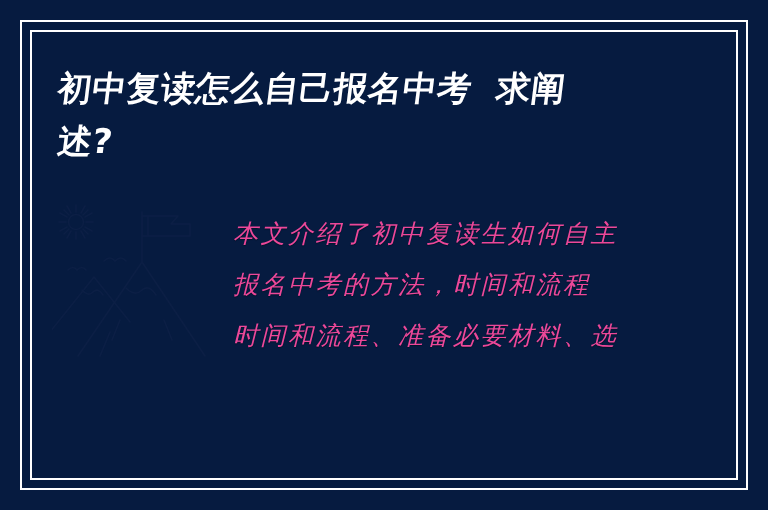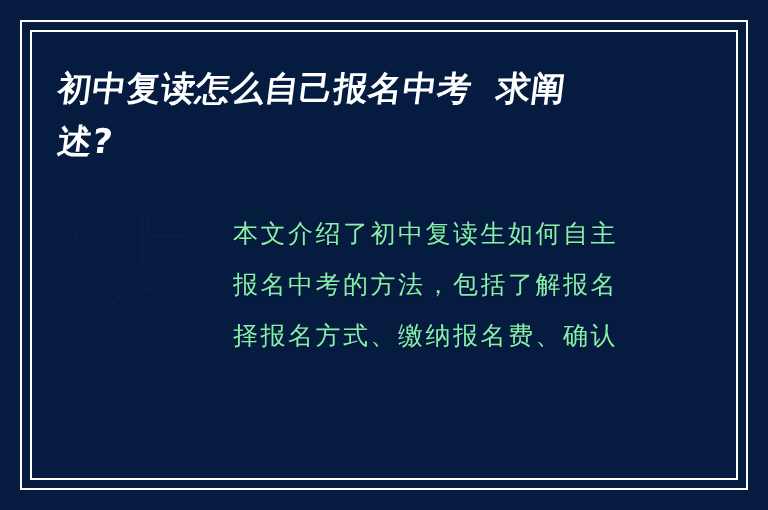--- a/index.html
+++ b/index.html
@@ -82,22 +82,23 @@
   }
 
   
   #body-block {
     position: absolute;
     left: 233px;
     top: 208px;
     width: 420px;
   }
   .body-line {
-    color: #86efac;
+    color: #ec4899;
     font-family: "DejaVu Serif", serif;
+    font-style: italic;
     font-size: 25px;
     line-height: 51px;
     letter-spacing: 2.5px;
     white-space: pre;
     text-shadow: 0 1px 1px rgba(0,0,0,0.35);
   }
 </style>
 </head>
 <body>
 
@@ -159,17 +160,17 @@
       <g>
         <line x1="90" y1="70" x2="90" y2="20"></line>
         <path d="M90 24 L126 24 L119 32 L138 32 L138 44 L90 44 Z"></path>
         <line x1="96" y1="24" x2="96" y2="44"></line>
       </g>
     </svg>
   </div>
 
   <div id="body-block">
     <div class="body-line">本文介绍了初中复读生如何自主</div>
-    <div class="body-line">报名中考的方法，包括了解报名</div>
-    <div class="body-line">择报名方式、缴纳报名费、确认</div>
+    <div class="body-line">报名中考的方法，时间和流程</div>
+    <div class="body-line">时间和流程、准备必要材料、选</div>
   </div>
 
 </div>
 
 </body></html>

